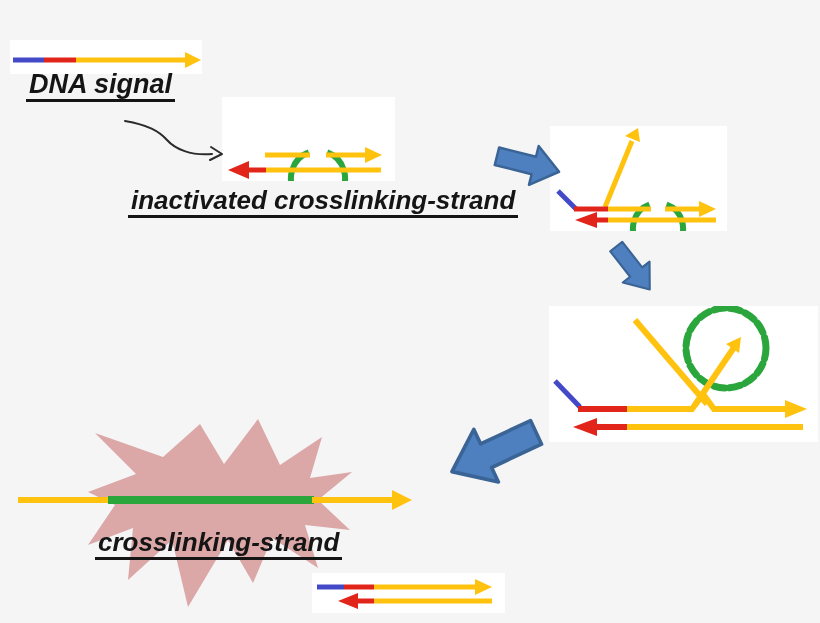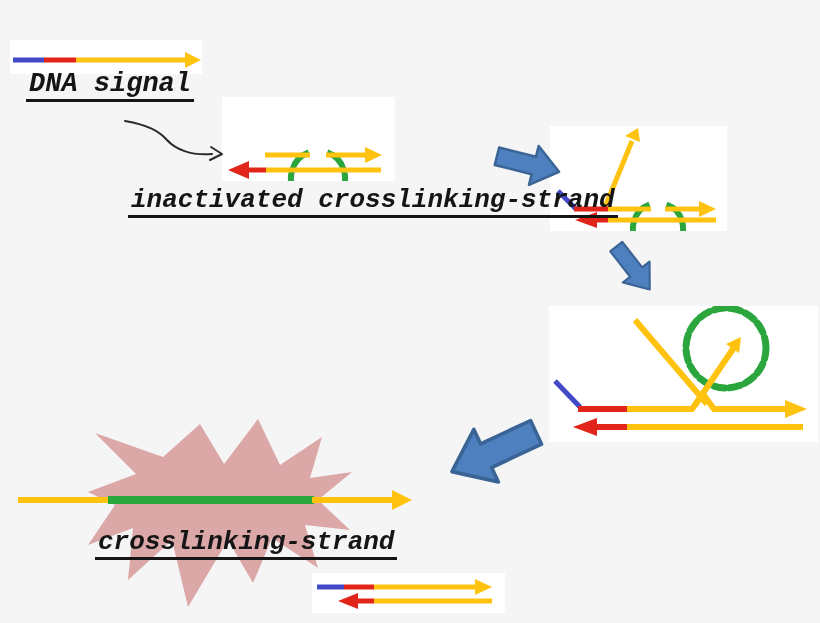--- a/index.html
+++ b/index.html
@@ -10,21 +10,21 @@
   }
   html,body{margin:0;padding:0;}
   body{font-family:"Liberation Sans",sans-serif;background:#fff;}
   .stage{position:relative;width:820px;height:623px;background:var(--bg);overflow:hidden;}
   .panel{position:absolute;background:var(--panel);z-index:2;}
   .panel svg{display:block;}
   .overlay{position:absolute;left:0;top:0;z-index:3;pointer-events:none;}
   .diagram-label{
     position:absolute;z-index:4;color:var(--ink);
     font-style:italic;font-weight:bold;white-space:nowrap;
-    border-bottom:3px solid var(--ink);padding:0 3px 1px 3px;line-height:1.05;font-family:Liberation Mono, monospace;
+    border-bottom:3px solid var(--ink);padding:0 3px 1px 3px;line-height:1.05;
   }
   .label-dna{left:26px;top:70px;font-size:27px;}
   .label-inactivated{left:128px;top:187px;font-size:26px;}
   .label-crosslinking{left:95px;top:529px;font-size:26px;}
   .s-yellow{stroke:var(--strand-yellow);fill:none;}
   .s-red{stroke:var(--strand-red);fill:none;}
   .s-blue{stroke:var(--strand-blue);fill:none;}
   .s-green{stroke:var(--loop-green);fill:none;}
   .f-yellow{fill:var(--strand-yellow);stroke:none;}
   .f-red{fill:var(--strand-red);stroke:none;}

